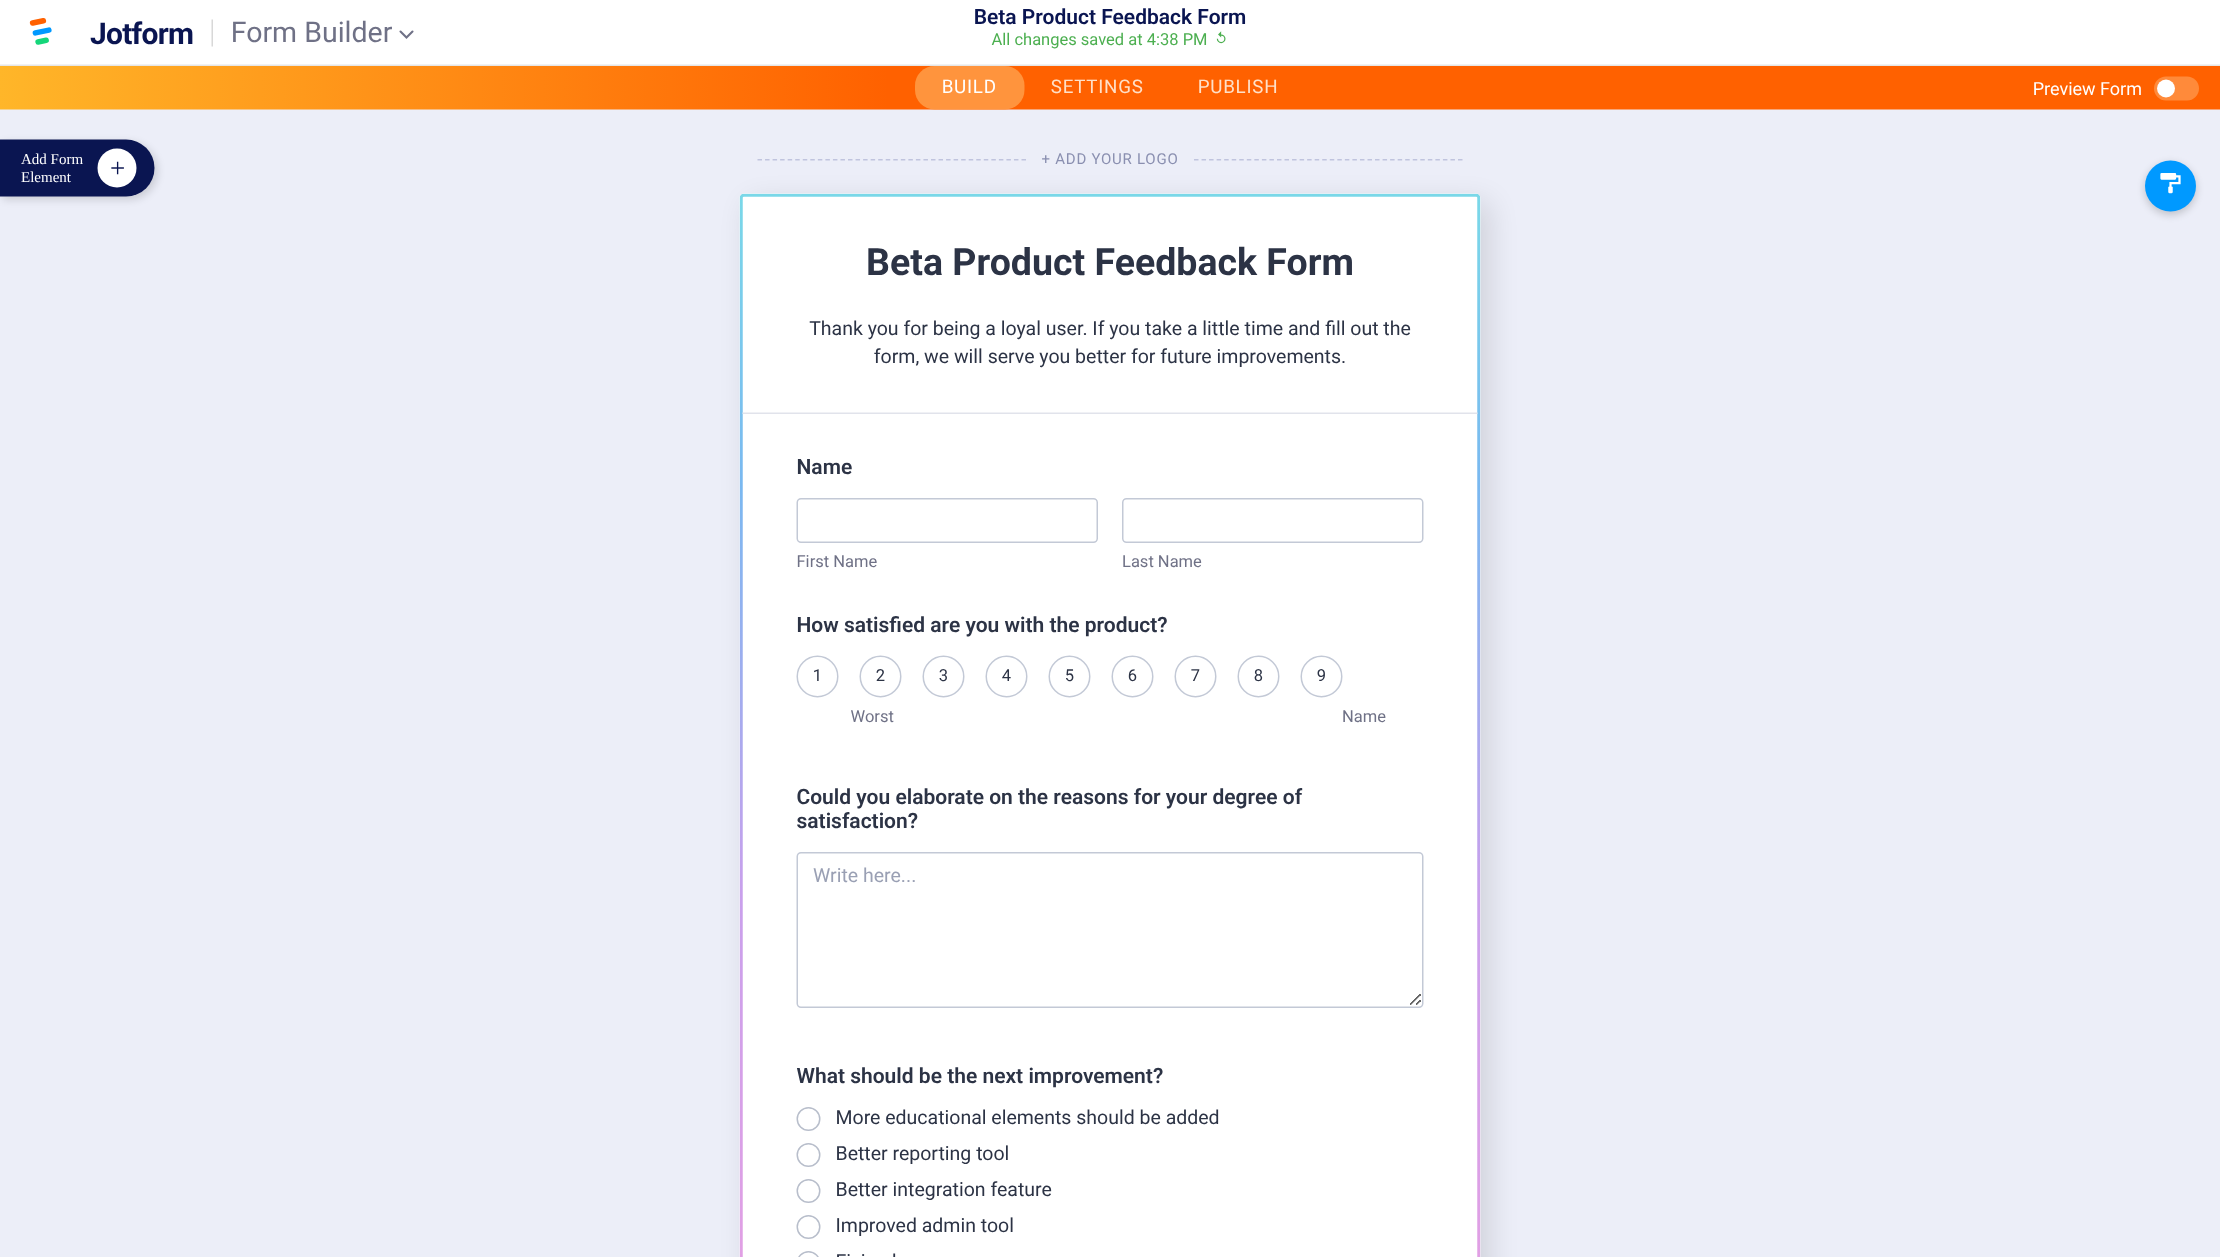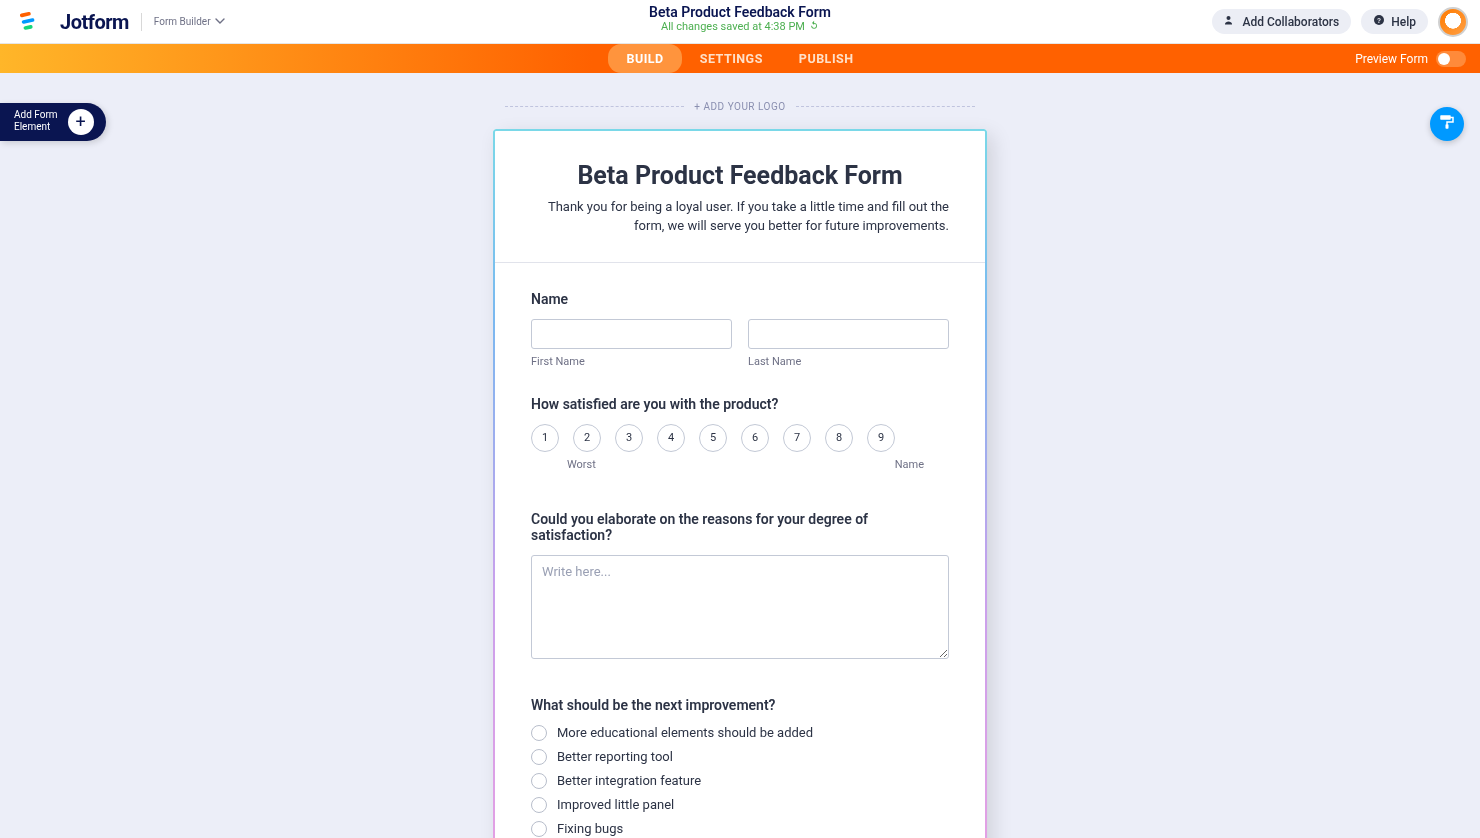--- a/index.html
+++ b/index.html
@@ -21,21 +21,21 @@
     padding: 0 12px 0 18px;
     position: relative;
     border-bottom: 1px solid #e6e6e6;
   }
   .logo-wrap { display: flex; gap: 20px; }
   .logo-mark {
     width: 22px; height: 22px; position: relative;
   }
   .logo-text { font-weight: 700; font-size: 20px; color: #0a1551; letter-spacing: -0.5px; }
   .vdiv { width: 1px; height: 18px; background: #d8d8d8; margin: 0 12px; }
-  .fb-label { font-size: 10px; color: #6f7186; display: flex; align-items: center; gap: 4px; }
+  .fb-label { font-size: 19px; color: #6f7186; display: flex; align-items: center; gap: 4px; }
 
   .center-title {
     position: absolute; left: 50%; top: 4px; transform: translateX(-50%);
     text-align: center;
   }
   .center-title .t { font-weight: 600; font-size: 14px; color: #0a1551; }
   .center-title .s { font-size: 11px; color: #4caf50; display: flex; align-items: center; gap: 4px; justify-content: center; }
 
   .header-right { margin-left: auto; display: flex; align-items: center; gap: 10px; }
   .pill {
@@ -52,45 +52,46 @@
 
   
   .tab-bar {
     height: 29px;
     background: linear-gradient(90deg, #ffb629 0%, #ff6100 40%, #ff6100 100%);
     display: flex; align-items: stretch; justify-content: center;
     position: relative;
   }
   .tab {
     display: flex; align-items: center; color: #ffe0c8; font-size: 12.5px;
-    font-weight: 700; letter-spacing: 0.5px; padding: 0 18px; cursor: pointer; border-radius: 13px;
+    font-weight: 400; letter-spacing: 0.5px; padding: 0 18px; cursor: pointer; border-radius: 13px;
   }
   .tab.active { background: #ff943d; color: #ffffff; }
   .preview-wrap {
     position: absolute; right: 14px; top: 0; height: 100%;
     display: flex; align-items: center; gap: 8px; color: #fff; font-size: 12px;
   }
   .toggle {
     width: 30px; height: 16px; border-radius: 10px; background: #ff8a3a;
     position: relative;
   }
   .toggle::after {
     content: ""; position: absolute; left: 2px; top: 2px; width: 12px; height: 12px;
     border-radius: 50%; background: #fff;
   }
 
   
   .canvas { position: relative; height: calc(838px - 44px - 29px); overflow: hidden; }
 
   .add-element {
-    position: absolute; left: 0; top: 30px;
+    position: absolute; left: 0; top: 20px;
     background: #0a1551; color: #fff; border-radius: 0 22px 22px 0;
-    padding: 6px 12px 6px 14px; display: flex; align-items: flex-start; gap: 10px;
+    padding: 6px 12px 6px 14px; display: flex; align-items: flex-end; gap: 10px;
     font-size: 10px; line-height: 12px; cursor: pointer;
     box-shadow: 2px 2px 6px rgba(0,0,0,.15);
+    font-family: Liberation Serif, serif;
   }
   .add-element .plus {
     width: 26px; height: 26px; border-radius: 50%; background: #fff;
     color: #0a1551; display: flex; align-items: center; justify-content: center;
     font-size: 18px; font-weight: 400;
   }
 
   .paint-fab {
     position: absolute; right: 16px; top: 34px;
     width: 34px; height: 34px; border-radius: 50%; background: #0099ff;
@@ -120,21 +121,21 @@
     border-radius: 3px;
     padding: 2px;
     background: linear-gradient(180deg, #7ad8e8 0%, #7ab8f0 25%, #c9a0ec 60%, #e8a0e2 100%);
     -webkit-mask: linear-gradient(#000 0 0) content-box, linear-gradient(#000 0 0);
     -webkit-mask-composite: xor; mask-composite: exclude;
     pointer-events: none;
   }
   .form-inner { position: relative; padding: 30px 36px 10px 36px; }
 
   .form-title { font-size: 25px; font-weight: 700; color: #2c3345; text-align: center; }
-  .form-subtitle { font-size: 13px; color: #2c3345; text-align: right; margin-top: 8px; line-height: 1.45; }
+  .form-subtitle { font-size: 13px; color: #2c3345; text-align: center; margin-top: 21px; line-height: 1.45; }
 
   .hr {
     border: none;
     border-top: 1px solid #e1e3eb;
     margin: 26px -36px 0 -36px;
   }
 
   .field { margin-top: 28px; }
   .field-label { font-size: 14px; font-weight: 600; color: #2c3345; margin-bottom: 12px; display: block; }
   .name-row { display: flex; gap: 16px; }
@@ -195,41 +196,20 @@
     <div class="s">
       <span>All changes saved at 4:38 PM</span>
       <span>
         <svg width="10" height="10" viewBox="0 0 24 24">
             <path d="M12 5V2L7 7l5 5V9a5 5 0 1 1-5 5H5a7 7 0 1 0 7-7z" fill="#4caf50"></path>
           </svg>
       </span>
     </div>
   </div>
 
-  <div class="header-right">
-    <div class="pill">
-      <span>
-        <svg width="12" height="12" viewBox="0 0 24 24" fill="#2c3345">
-            <circle cx="9" cy="8" r="4"></circle>
-            <path d="M2 20c0-3 4-5 7-5s7 2 7 5v1H2z"></path>
-          </svg>
-      </span>
-      <span>Add Collaborators</span>
-    </div>
-    <div class="pill">
-      <span>
-        <svg width="12" height="12" viewBox="0 0 24 24" fill="#2c3345">
-            <circle cx="12" cy="12" r="10"></circle>
-            <text x="12" y="17" text-anchor="middle" fill="#eceef5" font-size="13" font-family="Arial" font-weight="bold">?</text>
-          </svg>
-      </span>
-      <span>Help</span>
-    </div>
-    <div class="avatar"></div>
-  </div>
 </div>
 
 <div class="tab-bar">
   <div class="tab active">BUILD</div>
   <div class="tab">SETTINGS</div>
   <div class="tab">PUBLISH</div>
   <div class="preview-wrap">
     <span>Preview Form</span>
     <div class="toggle"></div>
   </div>
@@ -314,21 +294,21 @@
           <div class="radio-item">
             <span class="radio"></span>
             <span>Better reporting tool</span>
           </div>
           <div class="radio-item">
             <span class="radio"></span>
             <span>Better integration feature</span>
           </div>
           <div class="radio-item">
             <span class="radio"></span>
-            <span>Improved little panel</span>
+            <span>Improved admin tool</span>
           </div>
           <div class="radio-item">
             <span class="radio"></span>
             <span>Fixing bugs</span>
           </div>
         </div>
       </div>
 
     </div>
   </div>

